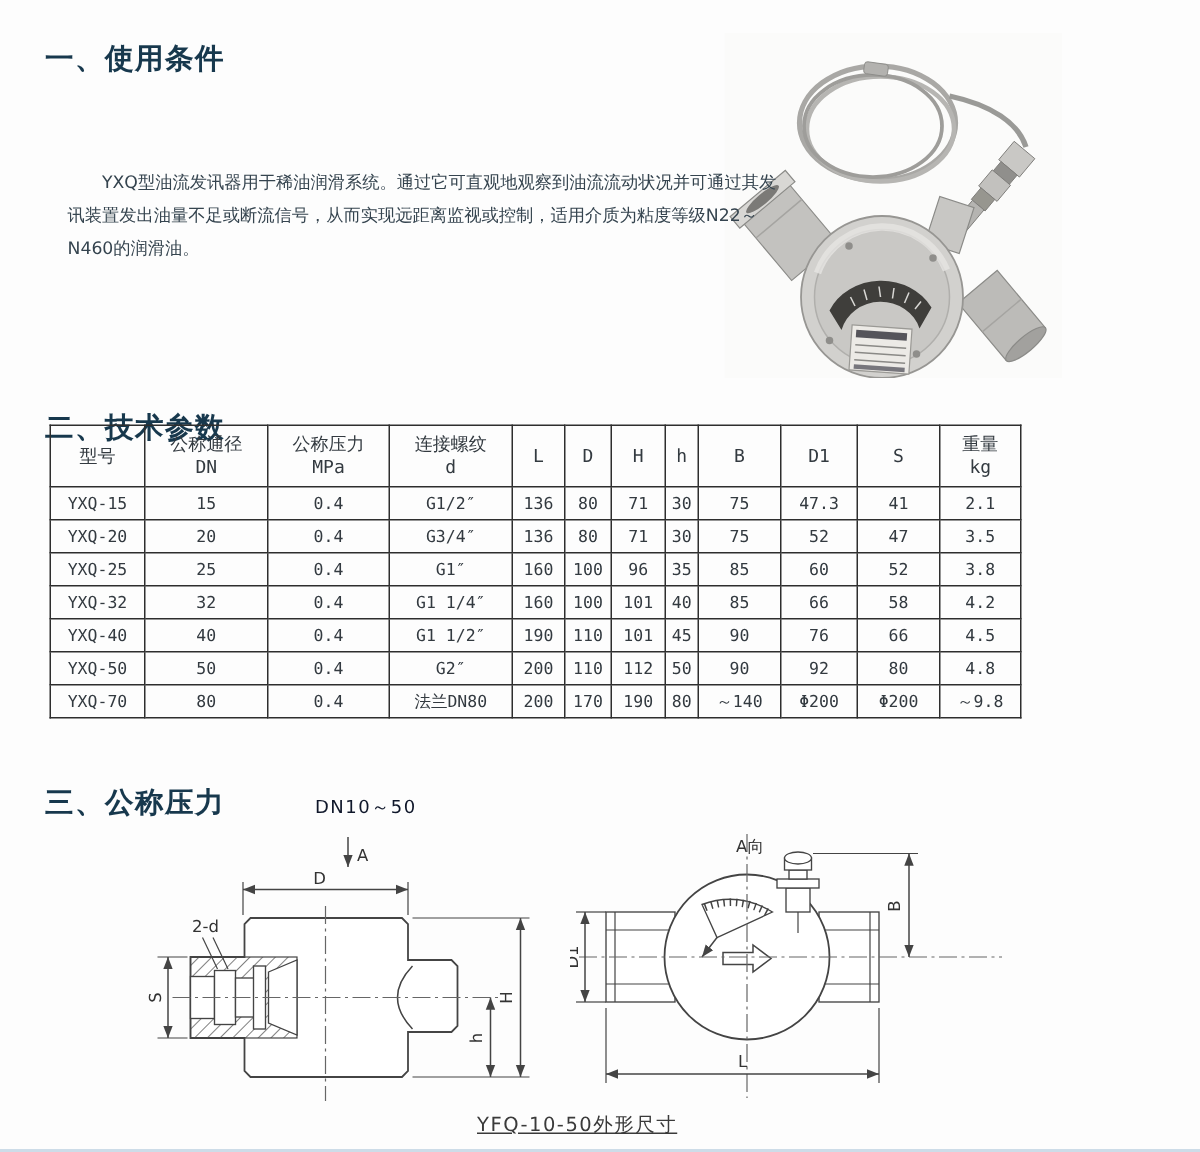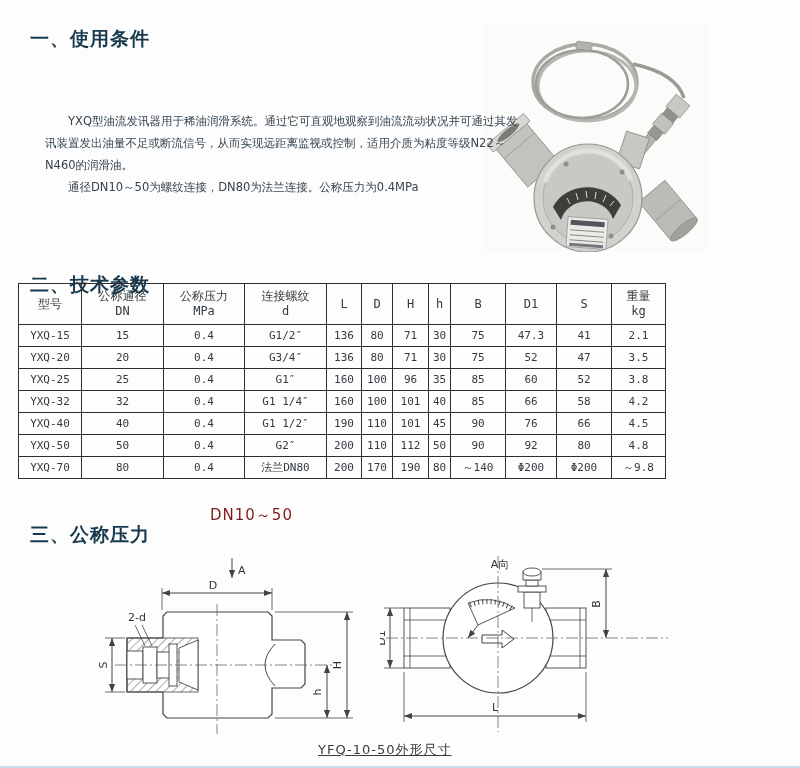--- a/index.html
+++ b/index.html
@@ -3,27 +3,27 @@
 <meta charset="utf-8">
 <style>
   html,body{margin:0;padding:0;background:#e9e9e9;}
   .page{position:relative;width:800px;height:768px;background:#fdfdfd;overflow:hidden;
         font-family:"DejaVu Sans","Liberation Sans",sans-serif;color:#33424c;}
   .sec-title{position:absolute;left:30px;font-size:19px;font-weight:bold;color:#17384d;letter-spacing:1px;}
   .para{position:absolute;left:45px;width:470px;font-size:11.5px;line-height:22px;color:#35444f;}
   .para .ln{white-space:nowrap;}
   .para .indent{text-indent:23px;}
   .photo-box{position:absolute;left:483px;top:22px;width:225px;height:230px;}
-  table.spec{position:absolute;left:18px;top:283px;border-collapse:collapse;table-layout:fixed;
+  table.spec{position:absolute;left:33px;top:283px;border-collapse:collapse;table-layout:fixed;
              font-family:"DejaVu Sans Mono","DejaVu Sans",sans-serif;}
   table.spec th,table.spec td{border:1px solid #2e2e2e;text-align:center;vertical-align:middle;
              padding:0;color:#333a40;overflow:hidden;}
   table.spec th{height:40px;font-size:12px;font-weight:normal;line-height:15px;}
   table.spec td{height:21px;font-size:11px;}
-  .dn-label{position:absolute;left:210px;top:506px;font-size:15px;color:#7f1d1d;letter-spacing:1px;}
+  .dn-label{position:absolute;left:210px;top:530px;font-size:12px;color:#0f172a;letter-spacing:1px;}
   .caption{position:absolute;left:318px;top:741px;font-size:13px;color:#3a3a3a;letter-spacing:1px;text-decoration:underline;}
   .drawing{position:absolute;}
   .bottom-edge{position:absolute;left:0;bottom:0;width:100%;height:2px;background:#bcd0e0;opacity:.75;}
   svg text{font-family:"DejaVu Sans","Liberation Sans",sans-serif;}
   .dim{stroke:#444;stroke-width:1;fill:none;}
   .ext{stroke:#444;stroke-width:0.8;fill:none;}
   .body-line{stroke:#444;stroke-width:1.2;fill:#ffffff;}
   .thin{stroke:#444;stroke-width:0.9;fill:#ffffff;}
   .cl{stroke:#666;stroke-width:0.8;fill:none;stroke-dasharray:12 3 2 3;}
   .dimtxt{font-size:11px;fill:#333;}
@@ -94,21 +94,20 @@
         <line x1="87" y1="219" x2="121" y2="219" stroke="#8a8986" stroke-width="1"></line>
         <rect x="87" y="222" width="34" height="3" fill="#77767c"></rect>
       </g>
     </svg>
   </div>
 
   <div class="para" style="top:110px;">
     <div class="ln indent">YXQ型油流发讯器用于稀油润滑系统。通过它可直观地观察到油流流动状况并可通过其发</div>
     <div class="ln">讯装置发出油量不足或断流信号，从而实现远距离监视或控制，适用介质为粘度等级N22～</div>
     <div class="ln">N460的润滑油。</div>
-    <div class="ln indent">通径DN10～50为螺纹连接，DN80为法兰连接。公称压力为0.4MPa</div>
   </div>
 
   <h2 class="sec-title" style="top:256px;">二、技术参数</h2>
 
   <table class="spec">
     <colgroup>
       <col style="width:63px">
         <col style="width:82px">
         <col style="width:81px">
         <col style="width:82px">

